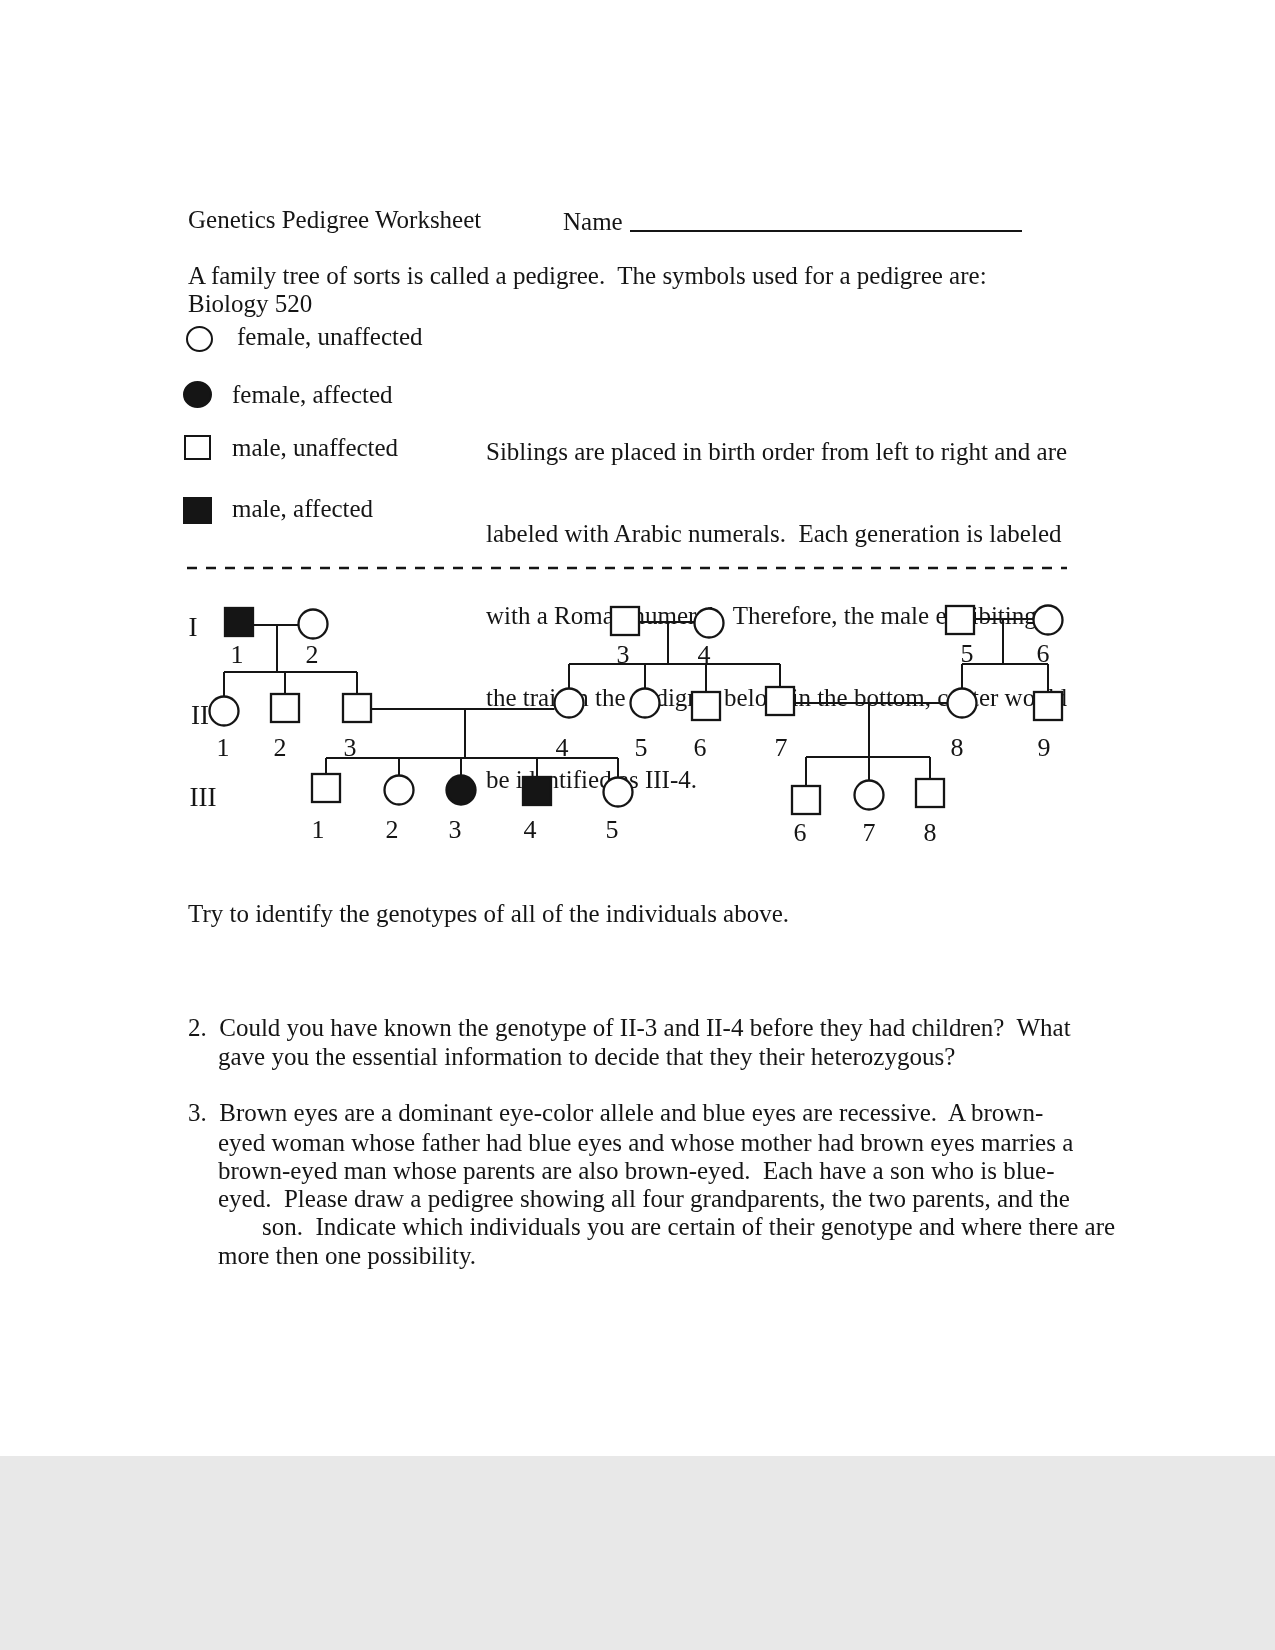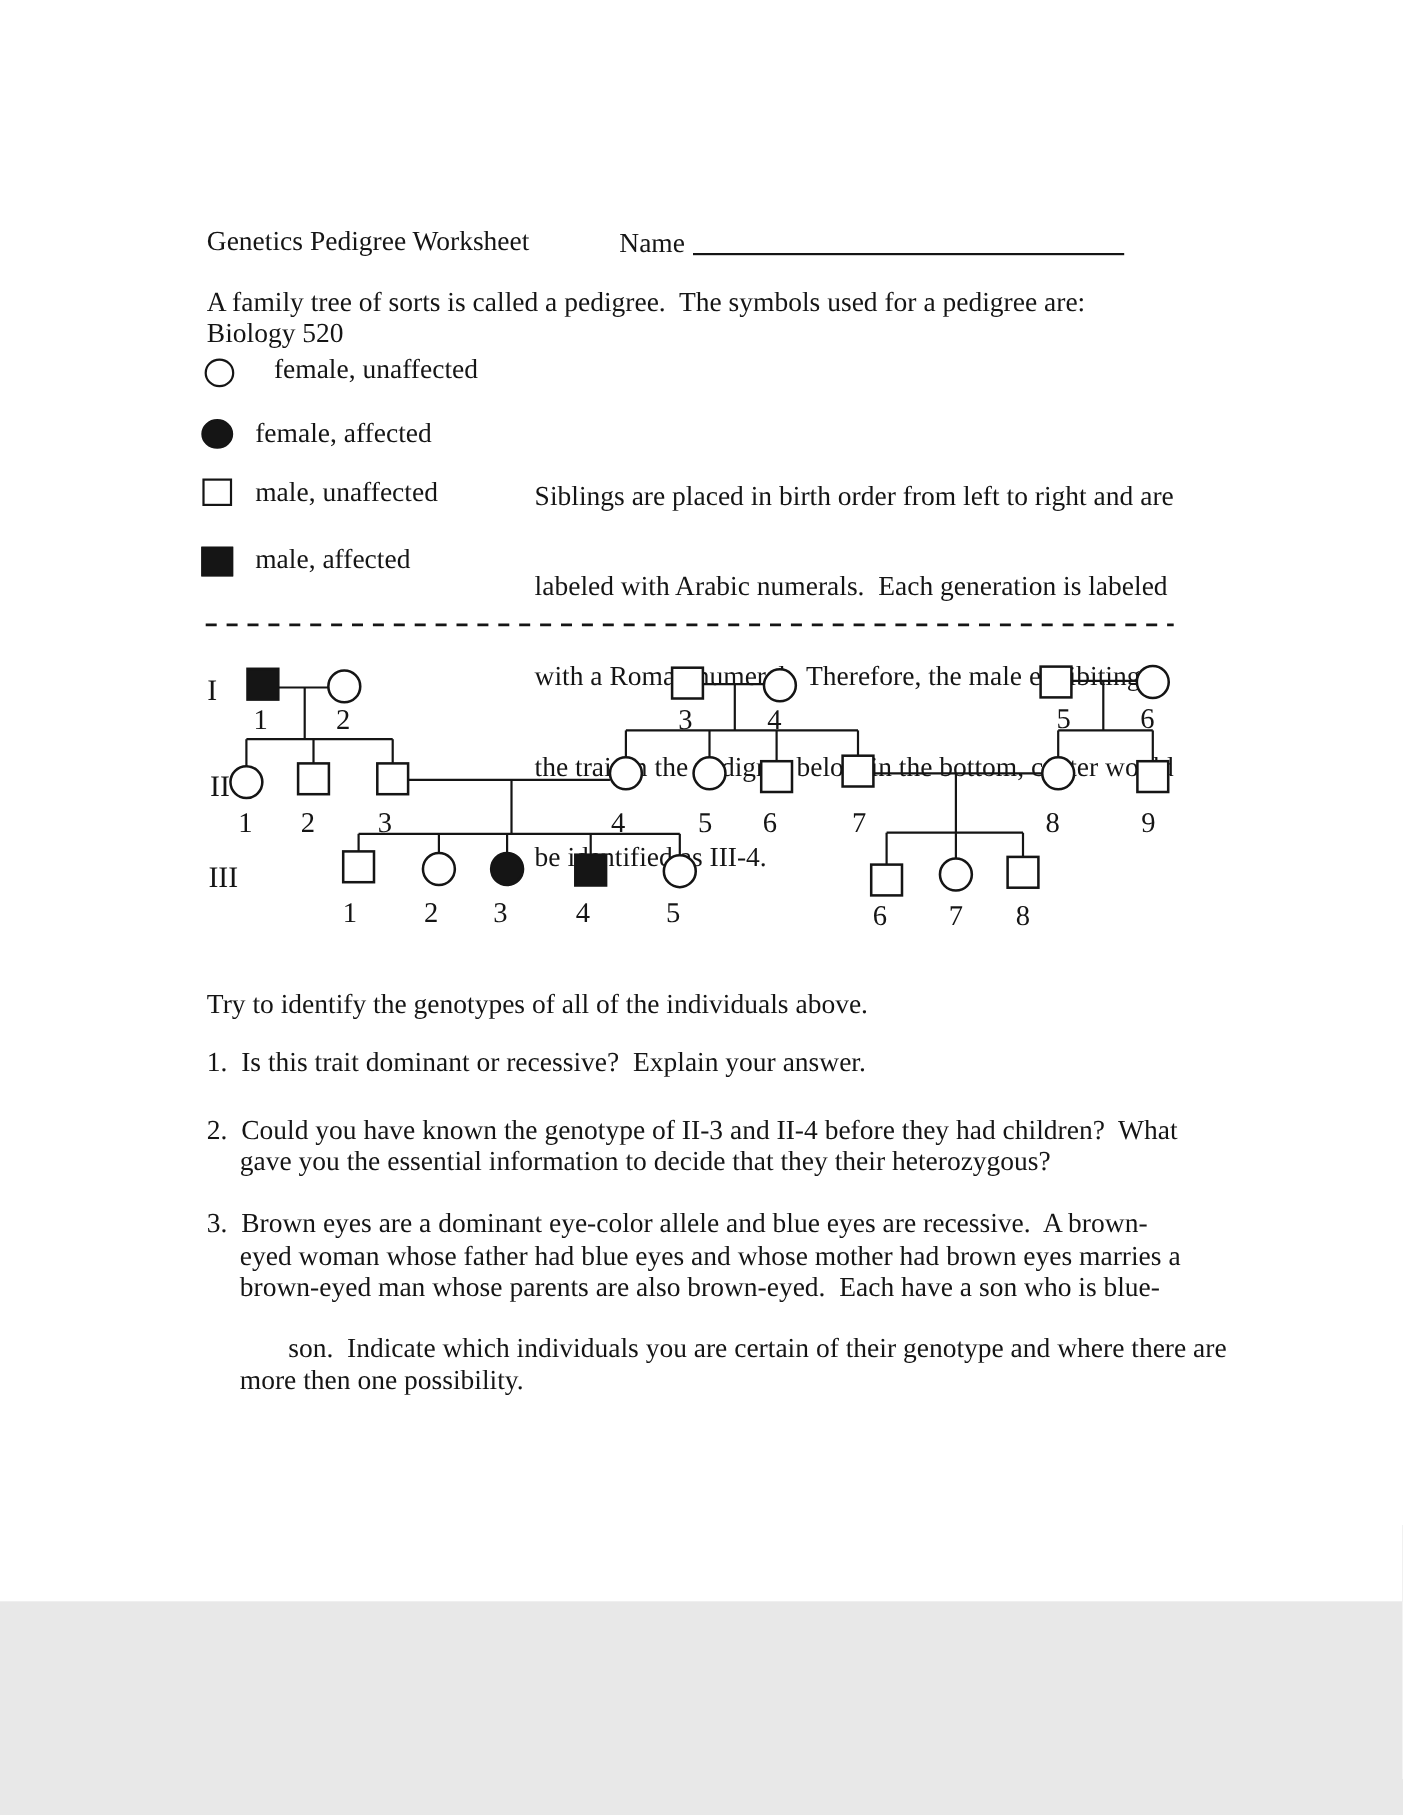--- a/index.html
+++ b/index.html
@@ -40,21 +40,21 @@
   <div class="abs t25" style="left:563px; top:208px;">Name</div>
   <div class="abs underline-rule" style="left:630px; top:230px; width:392px;"></div>
 
   <div class="abs t25" style="left:188px; top:262px;">A family tree of sorts is called a pedigree.  The symbols used for a pedigree are:</div>
 
   <div class="legend-sym round" style="left:186px; top:326px; width:27px; height:26px;"></div>
   <div class="legend-sym round filled" style="left:183px; top:381px; width:29px; height:27px;"></div>
   <div class="legend-sym" style="left:184px; top:435px; width:27px; height:25px;"></div>
   <div class="legend-sym filled" style="left:183px; top:497px; width:29px; height:27px;"></div>
 
-  <div class="abs t25" style="left:237px; top:323px;margin-left:12px;">female, unaffected</div>
+  <div class="abs t25" style="left:237px; top:323px;">female, unaffected</div>
   <div class="abs t25" style="left:232px; top:381px;">female, affected</div>
   <div class="abs t25" style="left:232px; top:434px;">male, unaffected</div>
   <div class="abs t25" style="left:232px; top:495px;">male, affected</div>
 
   <div class="abs note-block" style="left:486px; top:383px;">
     <div>Siblings are placed in birth order from left to right and are</div>
     <div>labeled with Arabic numerals.  Each generation is labeled</div>
     <div>with a Roman numeral.  Therefore, the male exhibiting</div>
     <div>the trait in the pedigree below in the bottom, center would</div>
     <div>be identified as III-4.</div>
@@ -139,24 +139,24 @@
       <circle cx="869" cy="795" r="14.5" fill="#ffffff" stroke="#151515" stroke-width="2.3"></circle>
       <text x="869" y="841" text-anchor="middle" class="num">7</text>
       <rect x="916" y="779" width="28" height="28" fill="#ffffff" stroke="#151515" stroke-width="2.3"></rect>
       <text x="930" y="841" text-anchor="middle" class="num">8</text>
       <text x="193" y="636" text-anchor="middle" class="gen">I</text>
       <text x="200" y="724" text-anchor="middle" class="gen">II</text>
       <text x="203" y="806" text-anchor="middle" class="gen">III</text>
     </svg>
 
   <div class="abs t25" style="left:188px; top:900px;">Try to identify the genotypes of all of the individuals above.</div>
-  <div class="abs t25" style="left:188px; top:953px;">1.  Is this trait dominant or recessive?  Explain your answer.</div>
 
   <div class="abs t25" style="left:188px; top:1014px;">2.  Could you have known the genotype of II-3 and II-4 before they had children?  What</div>
   <div class="abs t25" style="left:218px; top:1043px;">gave you the essential information to decide that they their heterozygous?</div>
 
   <div class="abs t25" style="left:188px; top:1099px;">3.  Brown eyes are a dominant eye-color allele and blue eyes are recessive.  A brown-</div>
   <div class="abs t25" style="left:218px; top:1129px;">eyed woman whose father had blue eyes and whose mother had brown eyes marries a</div>
   <div class="abs t25" style="left:218px; top:1157px;">brown-eyed man whose parents are also brown-eyed.  Each have a son who is blue-</div>
+  <div class="abs t25" style="left:218px; top:1185px;">eyed.  Please draw a pedigree showing all four grandparents, the two parents, and the</div>
   <div class="abs t25" style="left:218px; top:1213px;margin-left:44px;">son.  Indicate which individuals you are certain of their genotype and where there are</div>
   <div class="abs t25" style="left:218px; top:1242px;">more then one possibility.</div>
 
 </div>
 
 </body></html>

